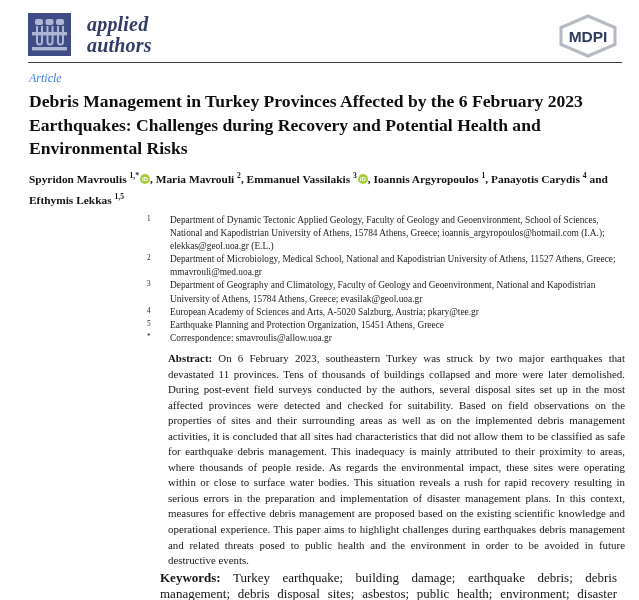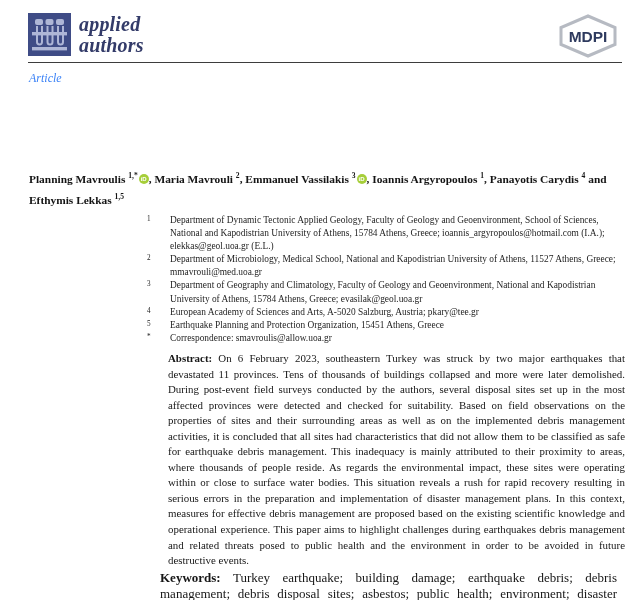--- a/index.html
+++ b/index.html
@@ -9,21 +9,21 @@
     background:#ffffff;
     font-family:"Liberation Serif", serif;
     color:#1c1c1c;
     overflow:hidden;
   }
   
   .header{
     position:absolute;top:13px;left:28px;right:17px;
     display:flex;justify-content:space-between;align-items:flex-start;
   }
-  .brand{display:flex;align-items:center;gap:8px;}
+  .brand{display:flex;align-items:center;gap:16px;}
   .brand-icon{width:43px;height:43px;display:block;}
   .journal-name{
     font-style:italic;font-weight:600;
     font-size:20px;line-height:21px;
     color:#333b69;letter-spacing:.2px;
   }
   .mdpi-logo{width:68px;height:46px;display:block;}
   .header-rule{
     position:absolute;top:62px;left:28px;right:17px;
     border:none;border-top:1.7px solid #3d3d3d;margin:0;
@@ -102,23 +102,24 @@
     </div>
     <svg class="mdpi-logo" viewBox="0 0 68 46" aria-hidden="true">
       <path d="M34 3 L61 14.5 V31.5 L34 43 L7 31.5 V14.5 Z" fill="none" stroke="#B6BAC2" stroke-width="3" stroke-linejoin="miter"></path>
       <text x="34" y="28.5" text-anchor="middle" font-family="Liberation Sans, sans-serif" font-size="15.5" font-weight="bold" fill="#2E3A5E">MDPI</text>
     </svg>
   </div>
   <hr class="header-rule">
 
   <div class="article-type">Article</div>
 
+  <h1 class="title">Debris Management in Turkey Provinces Affected by the 6 February 2023 Earthquakes: Challenges during Recovery and Potential Health and Environmental Risks</h1>
 
   <div class="authors">
-    <span>Planning Mavroulis</span>&nbsp;<sup>1,*</sup><span class="orcid">iD</span><span>,</span>
+    <span>Spyridon Mavroulis</span>&nbsp;<sup>1,*</sup><span class="orcid">iD</span><span>,</span>
     <span>Maria Mavrouli</span>&nbsp;<sup>2</sup><span>,</span>
     <span>Emmanuel Vassilakis</span>&nbsp;<sup>3</sup><span class="orcid">iD</span><span>,</span>
     <span>Ioannis Argyropoulos</span>&nbsp;<sup>1</sup><span>,</span>
     <span>Panayotis Carydis</span>&nbsp;<sup>4</sup><span></span>
     <span>and Efthymis Lekkas</span>&nbsp;<sup>1,5</sup>
   </div>
 
   <div class="affiliations">
     <div class="aff-row">
       <span class="aff-marker">1</span>

